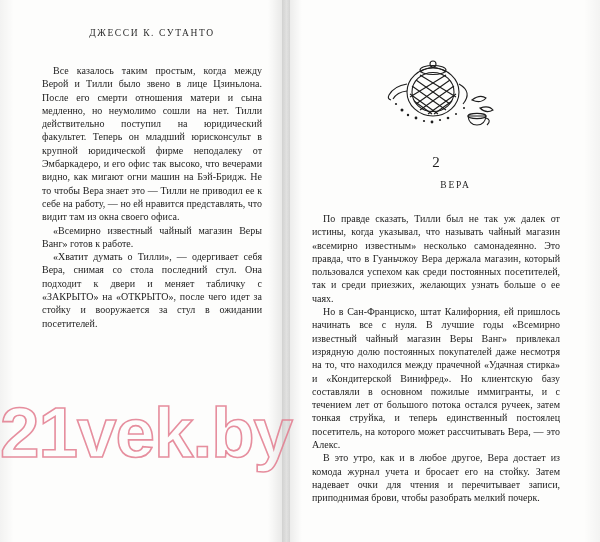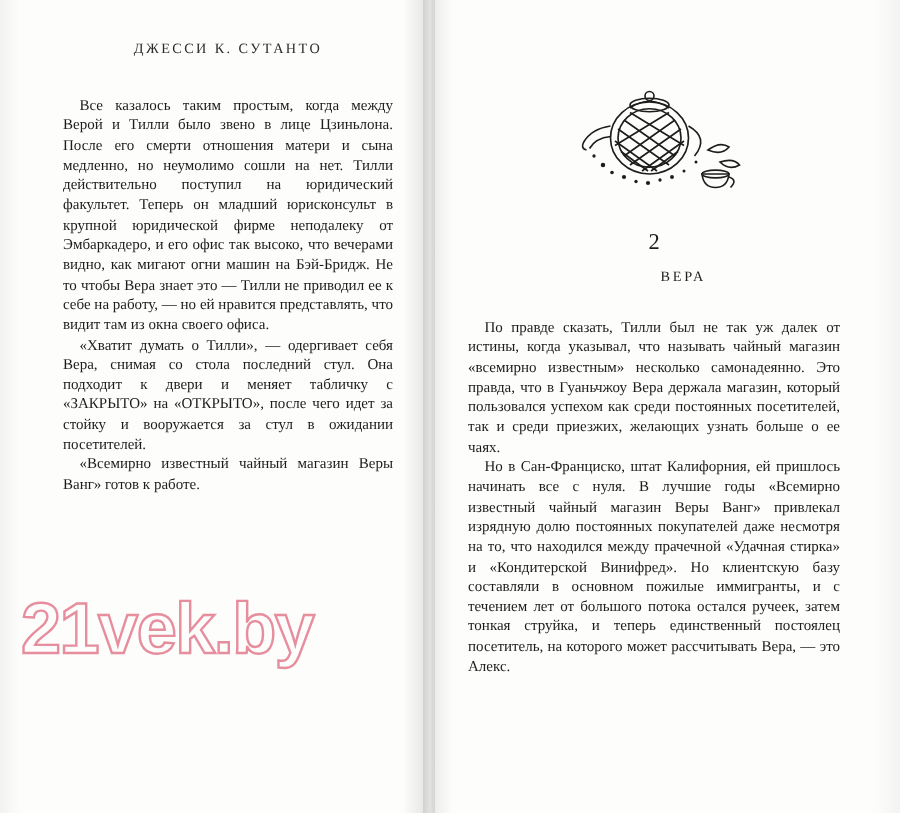--- a/index.html
+++ b/index.html
@@ -123,44 +123,44 @@
     position: absolute;
     left: 0;
     top: 0;
     width: 100%;
     height: 100%;
     pointer-events: none;
     z-index: 5;
   }
   .wm-text {
     position: absolute;
-    left: 14px;
+    left: 0;
     top: 392px;
     font-family: "Liberation Sans", sans-serif;
-    font-size: 48px;
+    font-size: 71px;
     font-weight: 700;
     letter-spacing: -1px;
     color: rgba(223, 110, 130, 0.0);
     -webkit-text-stroke: 1.6px rgba(226, 122, 141, 0.85);
     text-stroke: 1.6px rgba(226, 122, 141, 0.85);
     white-space: nowrap;
   }
 </style>
 </head>
 <body>
 
 <div class="page-spread">
 
   <div class="page page-left">
     <div class="running-head">Джесси К. Сутанто</div>
 
     <div class="body-text">
       <p>Все казалось таким простым, когда между Верой и Тилли было звено в лице Цзиньлона. После его смерти отношения матери и сына медленно, но неумолимо сошли на нет. Тилли действительно поступил на юридический факультет. Теперь он младший юрисконсульт в крупной юридической фирме неподалеку от Эмбаркадеро, и его офис так высоко, что вечерами видно, как мигают огни машин на Бэй-Бридж. Не то чтобы Вера знает это — Тилли не приводил ее к себе на работу, — но ей нравится представлять, что видит там из окна своего офиса.</p>
+      <p>«Всемирно известный чайный магазин Веры Ванг» готов к работе.</p>
       <p>«Хватит думать о Тилли», — одергивает себя Вера, снимая со стола последний стул. Она подходит к двери и меняет табличку с «ЗАКРЫТО» на «ОТКРЫТО», после чего идет за стойку и вооружается за стул в ожидании посетителей.</p>
-      <p>«Всемирно известный чайный магазин Веры Ванг» готов к работе.</p>
     </div>
   </div>
 
   <div class="page page-right">
 
     <div class="chapter-opener">
       <div class="chapter-art">
         <svg viewBox="0 0 120 96" width="120" height="96" aria-hidden="true">
           <g fill="none" stroke="#1d1d1d" stroke-width="1.1">
 
@@ -203,20 +203,21 @@
       </div>
 
       <div class="chapter-number">2</div>
 
       <div class="chapter-title">Вера</div>
     </div>
 
     <div class="body-text chapter-body">
       <p>По правде сказать, Тилли был не так уж далек от истины, когда указывал, что называть чайный магазин «всемирно известным» несколько самонадеянно. Это правда, что в Гуаньчжоу Вера держала магазин, который пользовался успехом как среди постоянных посетителей, так и среди приезжих, желающих узнать больше о ее чаях.</p>
       <p>Но в Сан-Франциско, штат Калифорния, ей пришлось начинать все с нуля. В лучшие годы «Всемирно известный чайный магазин Веры Ванг» привлекал изрядную долю постоянных покупателей даже несмотря на то, что находился между прачечной «Удачная стирка» и «Кондитерской Винифред». Но клиентскую базу составляли в основном пожилые иммигранты, и с течением лет от большого потока остался ручеек, затем тонкая струйка, и теперь единственный постоялец посетитель, на которого может рассчитывать Вера, — это Алекс.</p>
+      <p>В это утро, как и в любое другое, Вера достает из комода журнал учета и бросает его на стойку. Затем надевает очки для чтения и перечитывает записи, приподнимая брови, чтобы разобрать мелкий почерк.</p>
     </div>
 
   </div>
 
   <div class="gutter-shadow"></div>
 </div>
 
 <div class="watermark">
   <div class="wm-text">21vek.by</div>
 </div>

